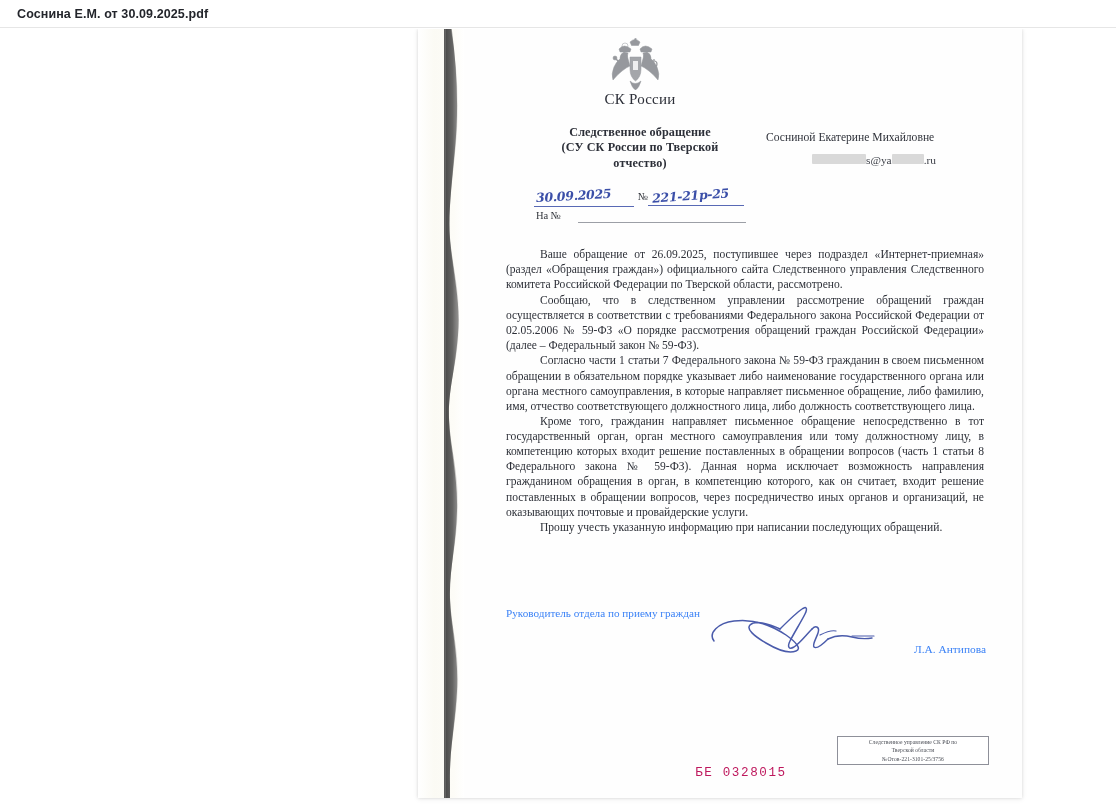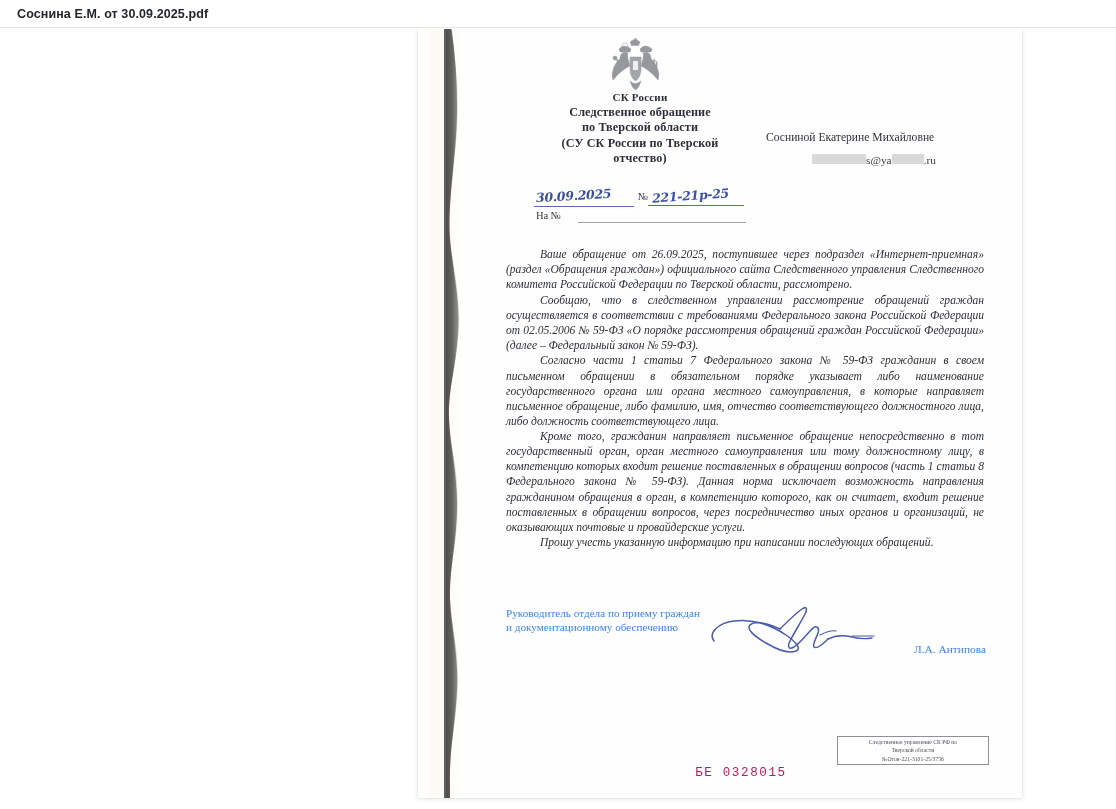--- a/index.html
+++ b/index.html
@@ -93,24 +93,24 @@
   .lh {
     position: absolute;
     left: 100px;
     top: 62px;
     width: 244px;
     text-align: center;
     font-family: "Liberation Serif", serif;
     color: #2c2f38;
   }
   .lh-org {
-    font-size: 11px;
-    font-weight: 700;
+    font-size: 15px;
+    font-weight: 400;
     letter-spacing: .2px;
-    margin-bottom: 2px;
+    margin-bottom: 17px;
   }
   .lh-dept {
     font-size: 12.2px;
     font-weight: 700;
     line-height: 1.27;
     letter-spacing: .1px;
   }
   .lh-addr {
     margin-top: 9px;
     font-size: 9.6px;
@@ -196,21 +196,20 @@
   .body-text {
     position: absolute;
     left: 88px;
     top: 218px;
     width: 478px;
     font-family: "Liberation Serif", serif;
     font-size: 11.55px;
     line-height: 1.305;
     color: #2d3038;
     text-align: justify;
-    font-style: italic;
   }
   .body-text p {
     margin: 0 0 0.5px 0;
     text-indent: 34px;
   }
 
   
   .sig-block {
     position: absolute;
     left: 88px;
@@ -336,21 +335,20 @@
           <circle cx="15" cy="21" r="2" fill="#6f7278"></circle>
           <circle cx="54" cy="27" r="3" fill="none" stroke-width="1.2"></circle>
           <path d="M54,22 v2" stroke-width="1.2"></path>
         </g>
       </svg>
 
       <div class="lh">
         <div class="lh-org">СК России</div>
         <div class="lh-dept">
           <div>Следственное обращение</div>
-          <div>по Тверской области</div>
           <div>(СУ СК России по Тверской</div>
           <div>отчество)</div>
         </div>
       </div>
 
       <div class="hw-row">
         <span class="hw-date">30.09.2025</span>
         <span class="hw-underline-1"></span>
         <span class="num-sign">№</span>
         <span class="hw-num">221-21р-25</span>
@@ -370,21 +368,20 @@
         <p>Ваше обращение от 26.09.2025, поступившее через подраздел «Интернет-приемная» (раздел «Обращения граждан») официального сайта Следственного управления Следственного комитета Российской Федерации по Тверской области, рассмотрено.</p>
         <p>Сообщаю, что в следственном управлении рассмотрение обращений граждан осуществляется в соответствии с требованиями Федерального закона Российской Федерации от 02.05.2006 № 59-ФЗ «О порядке рассмотрения обращений граждан Российской Федерации» (далее – Федеральный закон № 59-ФЗ).</p>
         <p>Согласно части 1 статьи 7 Федерального закона № 59-ФЗ гражданин в своем письменном обращении в обязательном порядке указывает либо наименование государственного органа или органа местного самоуправления, в которые направляет письменное обращение, либо фамилию, имя, отчество соответствующего должностного лица, либо должность соответствующего лица.</p>
         <p>Кроме того, гражданин направляет письменное обращение непосредственно в тот государственный орган, орган местного самоуправления или тому должностному лицу, в компетенцию которых входит решение поставленных в обращении вопросов (часть 1 статьи 8 Федерального закона № 59-ФЗ). Данная норма исключает возможность направления гражданином обращения в орган, в компетенцию которого, как он считает, входит решение поставленных в обращении вопросов, через посредничество иных органов и организаций, не оказывающих почтовые и провайдерские услуги.</p>
         <p>Прошу учесть указанную информацию при написании последующих обращений.</p>
       </div>
 
       <div class="sig-block">
         <div class="sig-role">
           <div>Руководитель отдела по приему граждан</div>
-          <div>и документационному обеспечению</div>
         </div>
         <div class="sig-name">Л.А. Антипова</div>
 
         <svg class="signature-ink" viewBox="0 0 200 58">
           <g fill="none" stroke="#4a5bab" stroke-linecap="round" stroke-linejoin="round">
             <path d="M12,36 C6,28 16,18 32,16 C54,13 72,22 84,30 C94,37 100,44 94,46
                      C86,49 74,44 64,38 C52,31 44,24 48,20 C53,15 66,18 78,24" stroke-width="1.5"></path>
             <path d="M78,24 C86,16 94,8 100,4 C104,1 106,3 103,9 C99,17 92,28 88,36
                      C85,42 87,45 92,42 C98,38 104,30 110,24" stroke-width="1.5"></path>
             <path d="M110,24 C114,20 118,22 116,28 C114,34 110,40 112,42

